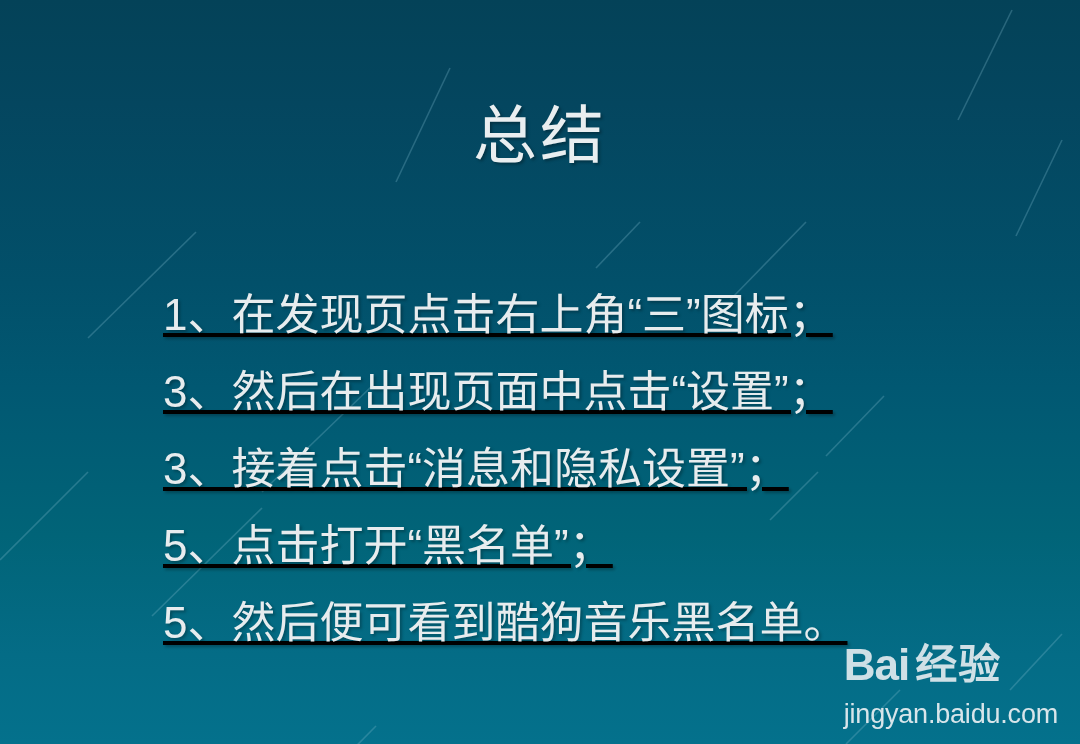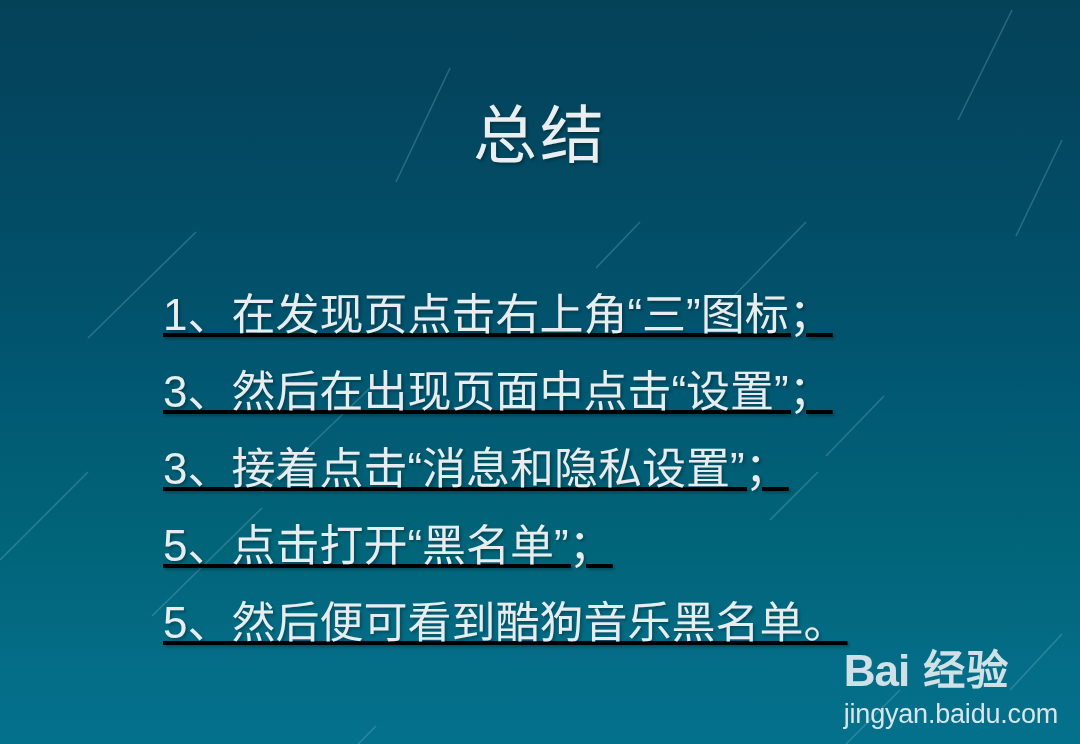--- a/index.html
+++ b/index.html
@@ -91,28 +91,28 @@
     width: 66px;
     height: 50px;
     margin: 0 1px 0 1px;
   }
   #wm-paw svg { display: block; }
   #wm-jingyan {
     color: #cfe0e6;
     font-size: 42px;
     font-weight: bold;
     line-height: 44px;
-    margin-left: 14px;
+    margin-left: 6px;
     letter-spacing: 1px;
   }
   #wm-url {
     color: #d8e5ea;
     font-size: 27px;
     line-height: 32px;
-    margin-top: 2px;
+    margin-top: 8px;
     letter-spacing: -0.2px;
   }
 </style>
 </head>
 <body>
 
 <div id="slide">
 
   <svg id="streaks" viewBox="0 0 1080 744" preserveAspectRatio="none">
     <g stroke="#7fb9cc" stroke-width="1.6" fill="none" opacity="0.30">

